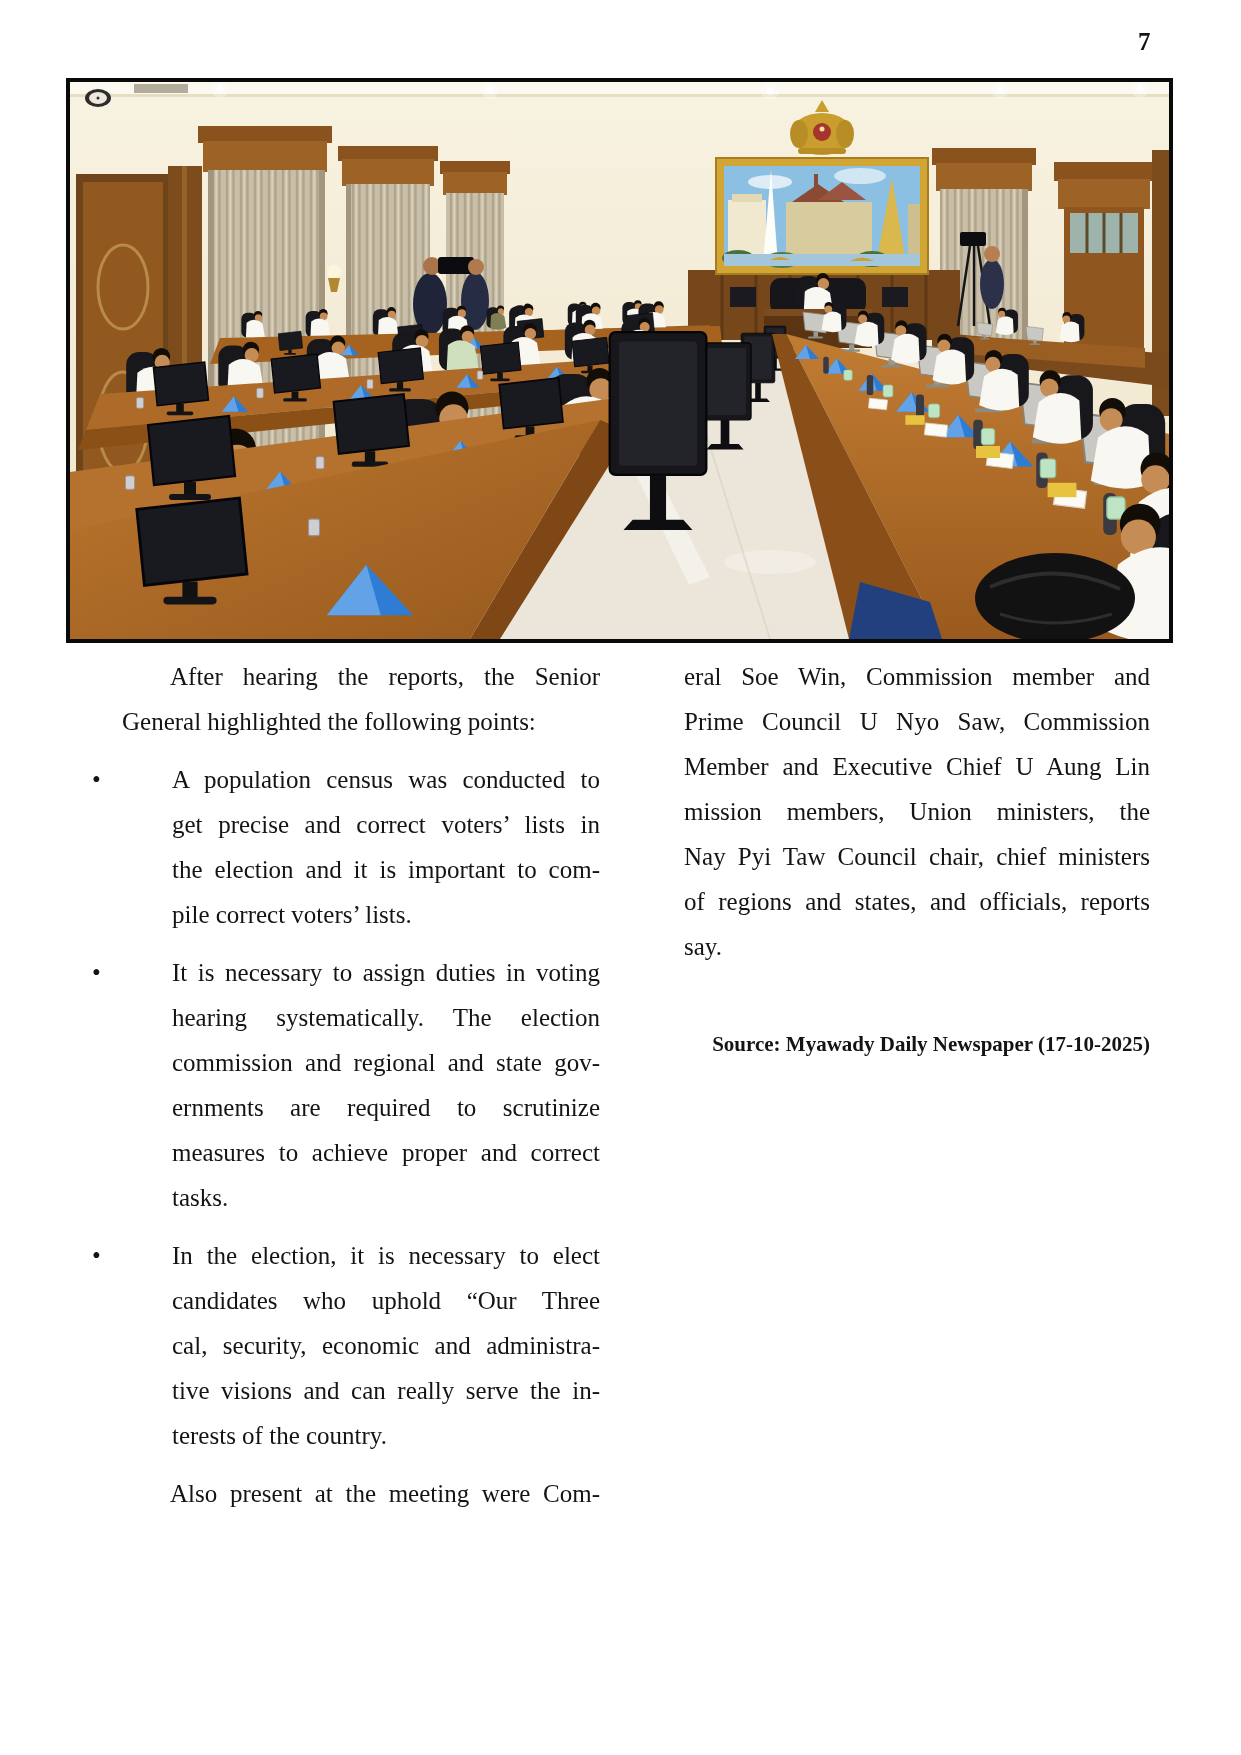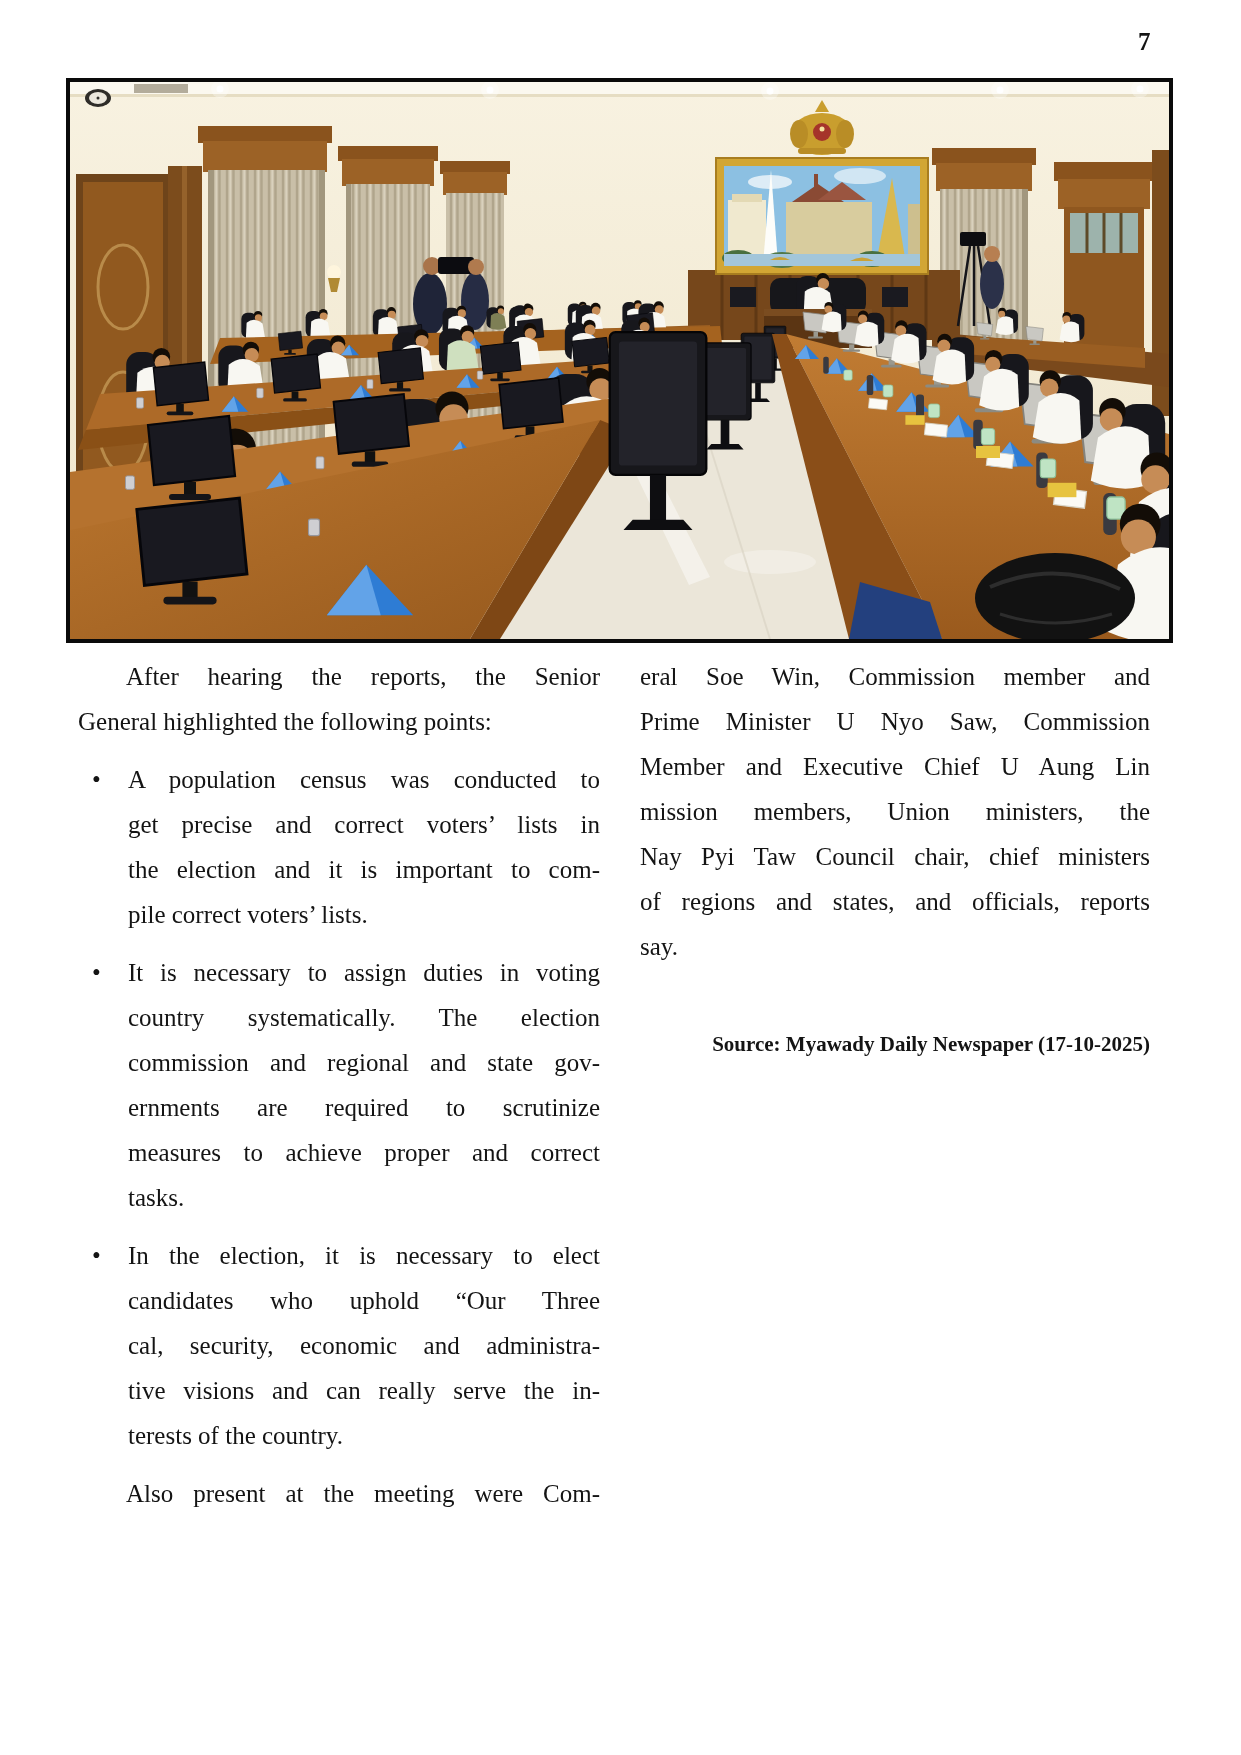--- a/index.html
+++ b/index.html
@@ -27,21 +27,21 @@
     display:flex;gap:40px;
   }
   .col{font-size:25px;line-height:45px;}
   .col-left{width:522px;}
   .col-right{width:510px;}
   .block{position:relative;}
   .block + .block{margin-top:13px;}
   .block.bullet{padding-left:50px;}
   .marker{position:absolute;left:14px;top:0;line-height:45px;}
   .block.indent .line:first-child{text-indent:48px;}
-  .line{text-align:justify;text-align-last:justify;}
+  .line{text-align:justify;text-align-last:justify;margin-left:44px;}
   .line.last{text-align:justify;text-align-last:left;}
   .source{
     margin-top:60px;
     font-size:21px;line-height:30px;font-weight:bold;
     text-align:right;
   }
 </style>
 </head>
 <body>
 
@@ -415,42 +415,42 @@
         <div class="block bullet">
           <span class="marker">•</span>
           <div class="line">A population census was conducted to</div>
           <div class="line">get precise and correct voters’ lists in</div>
           <div class="line">the election and it is important to com-</div>
           <div class="line last">pile correct voters’ lists.</div>
         </div>
         <div class="block bullet">
           <span class="marker">•</span>
           <div class="line">It is necessary to assign duties in voting</div>
-          <div class="line">country systematically. The election</div>
+          <div class="line">hearing systematically. The election</div>
           <div class="line">commission and regional and state gov-</div>
           <div class="line">ernments are required to scrutinize</div>
           <div class="line">measures to achieve proper and correct</div>
           <div class="line last">tasks.</div>
         </div>
         <div class="block bullet">
           <span class="marker">•</span>
           <div class="line">In the election, it is necessary to elect</div>
           <div class="line">candidates who uphold “Our Three</div>
           <div class="line">cal, security, economic and administra-</div>
           <div class="line">tive visions and can really serve the in-</div>
           <div class="line last">terests of the country.</div>
         </div>
         <div class="block para indent">
           <div class="line">Also present at the meeting were Com-</div>
         </div>
       </div>
     <div class="col col-right" id="col-right">
     <div class="block para">
           <div class="line">eral Soe Win, Commission member and</div>
-          <div class="line">Prime Minister U Nyo Saw, Commission</div>
+          <div class="line">Prime Council U Nyo Saw, Commission</div>
           <div class="line">Member and Executive Chief U Aung Lin</div>
           <div class="line">mission members, Union ministers, the</div>
           <div class="line">Nay Pyi Taw Council chair, chief ministers</div>
           <div class="line">of regions and states, and officials, reports</div>
           <div class="line last">say.</div>
         </div>
         <div class="source">Source: Myawady Daily Newspaper (17-10-2025)</div>
       </div>
   </div>
 

